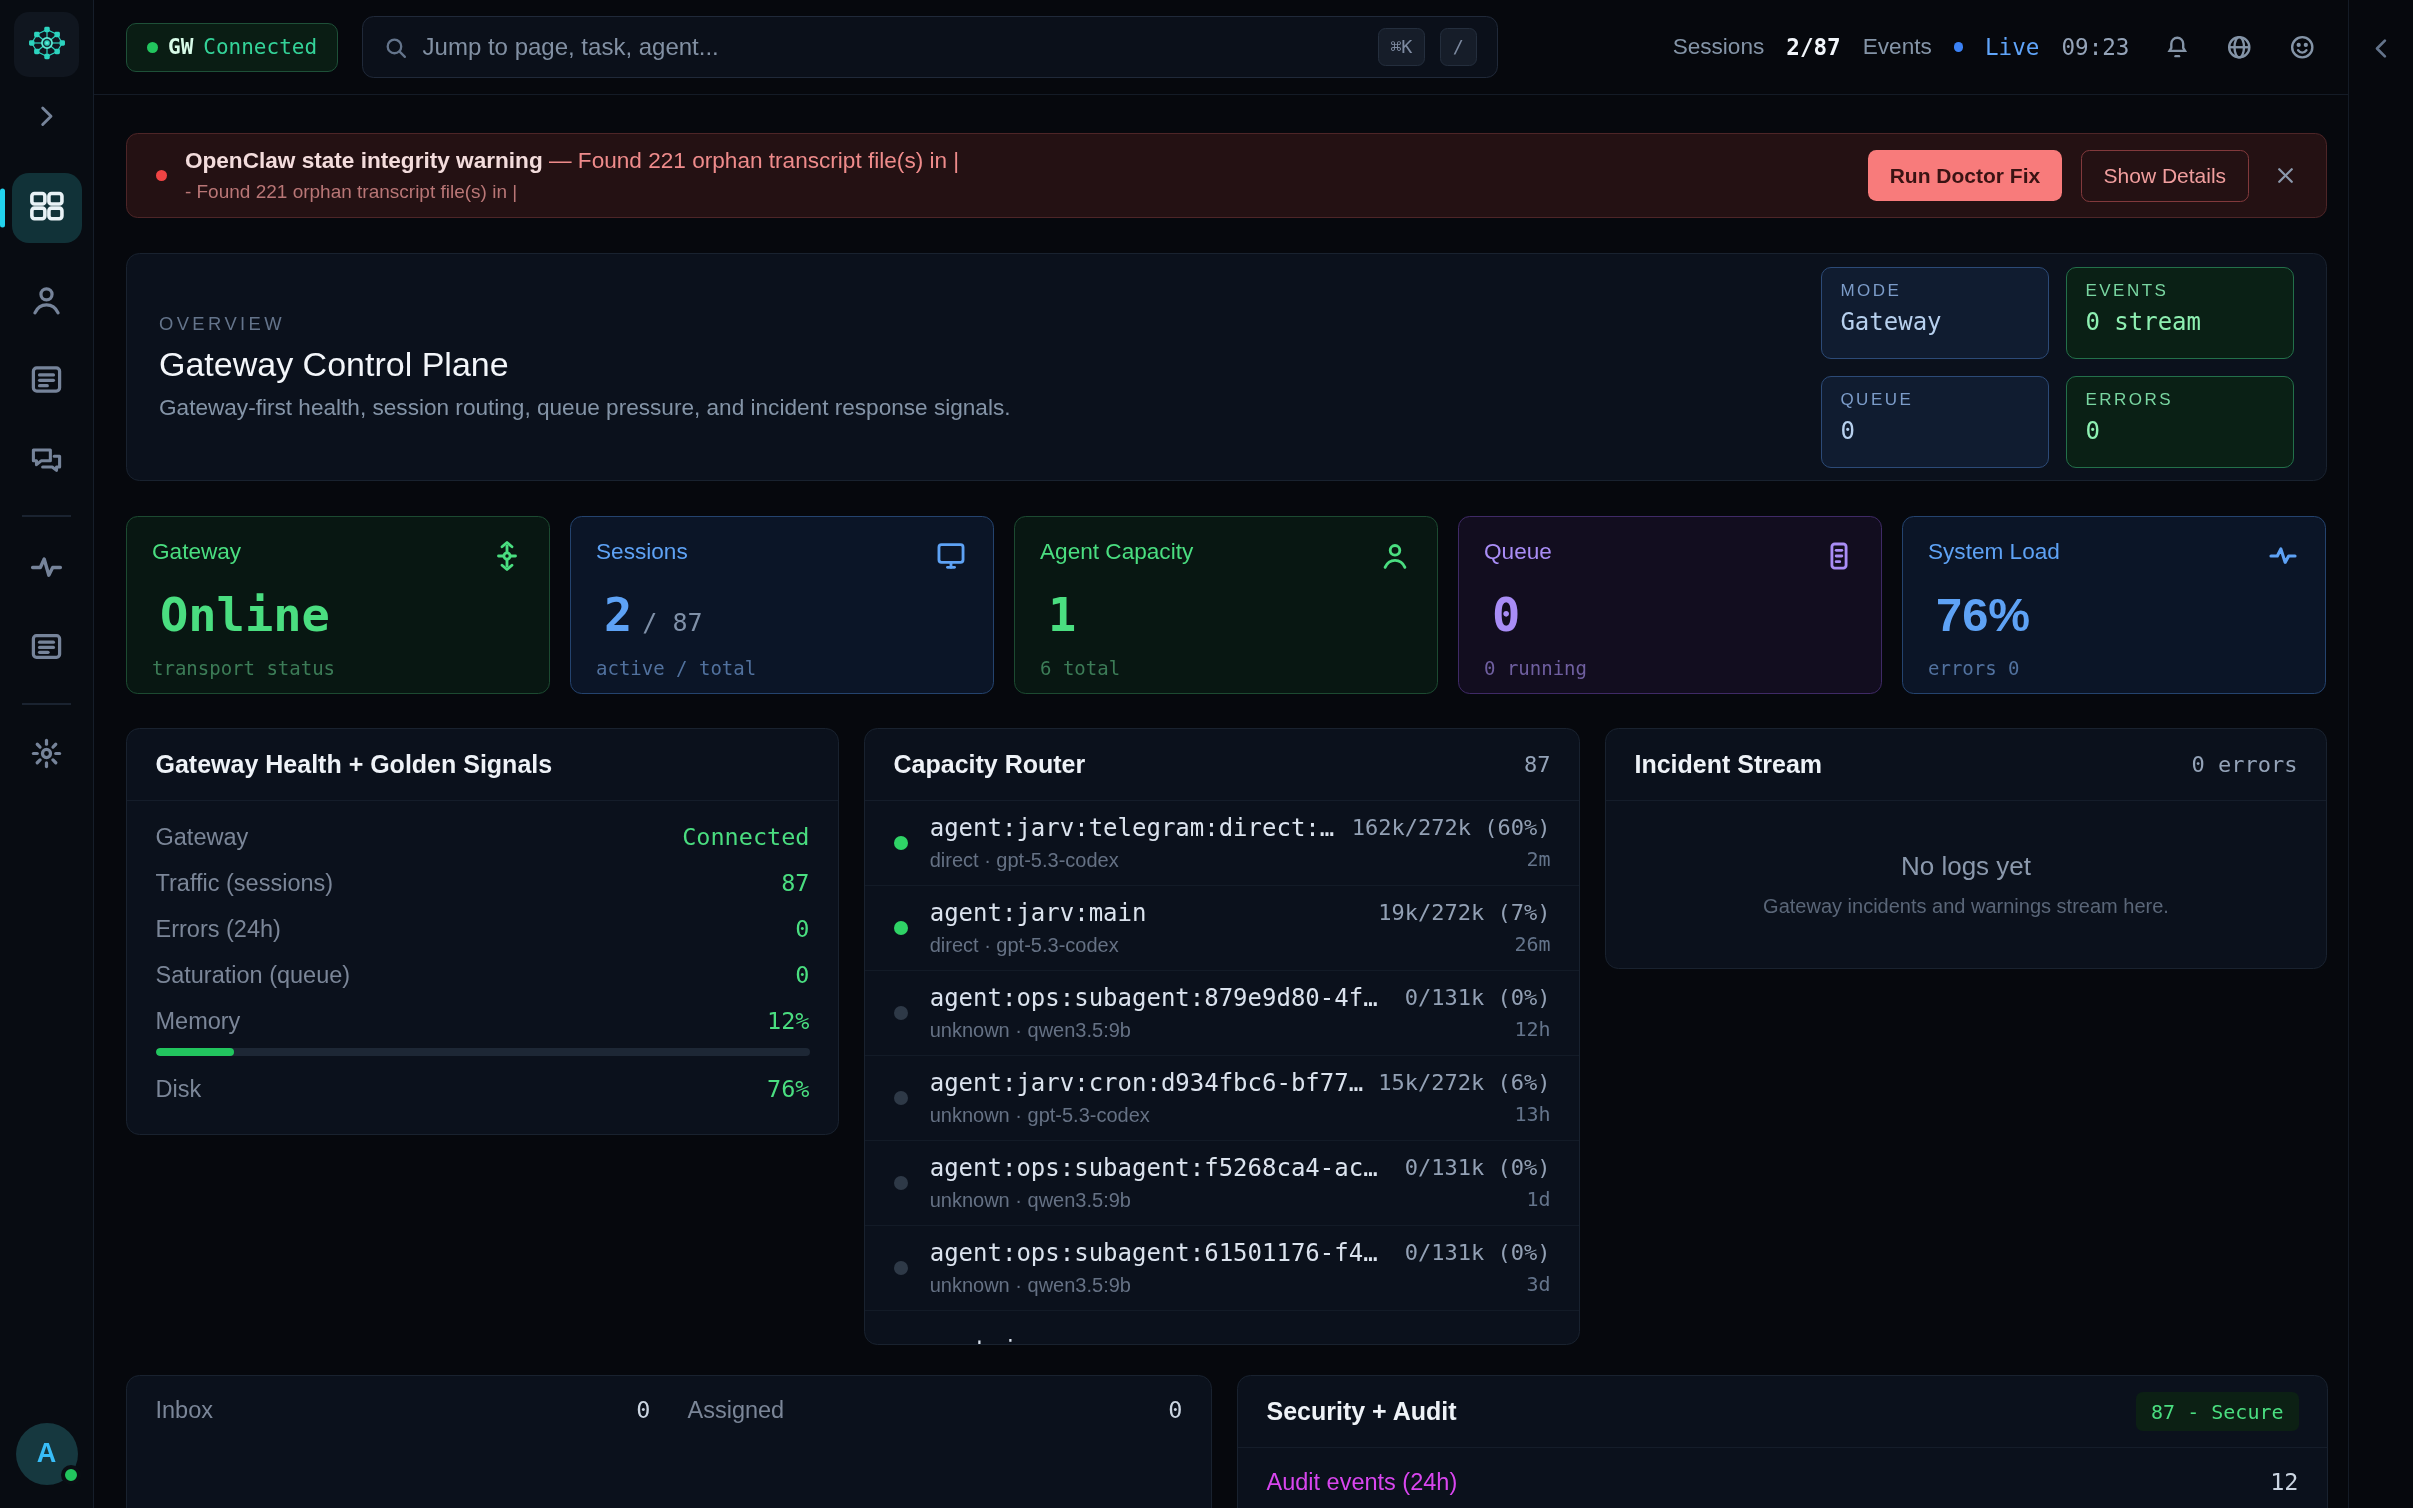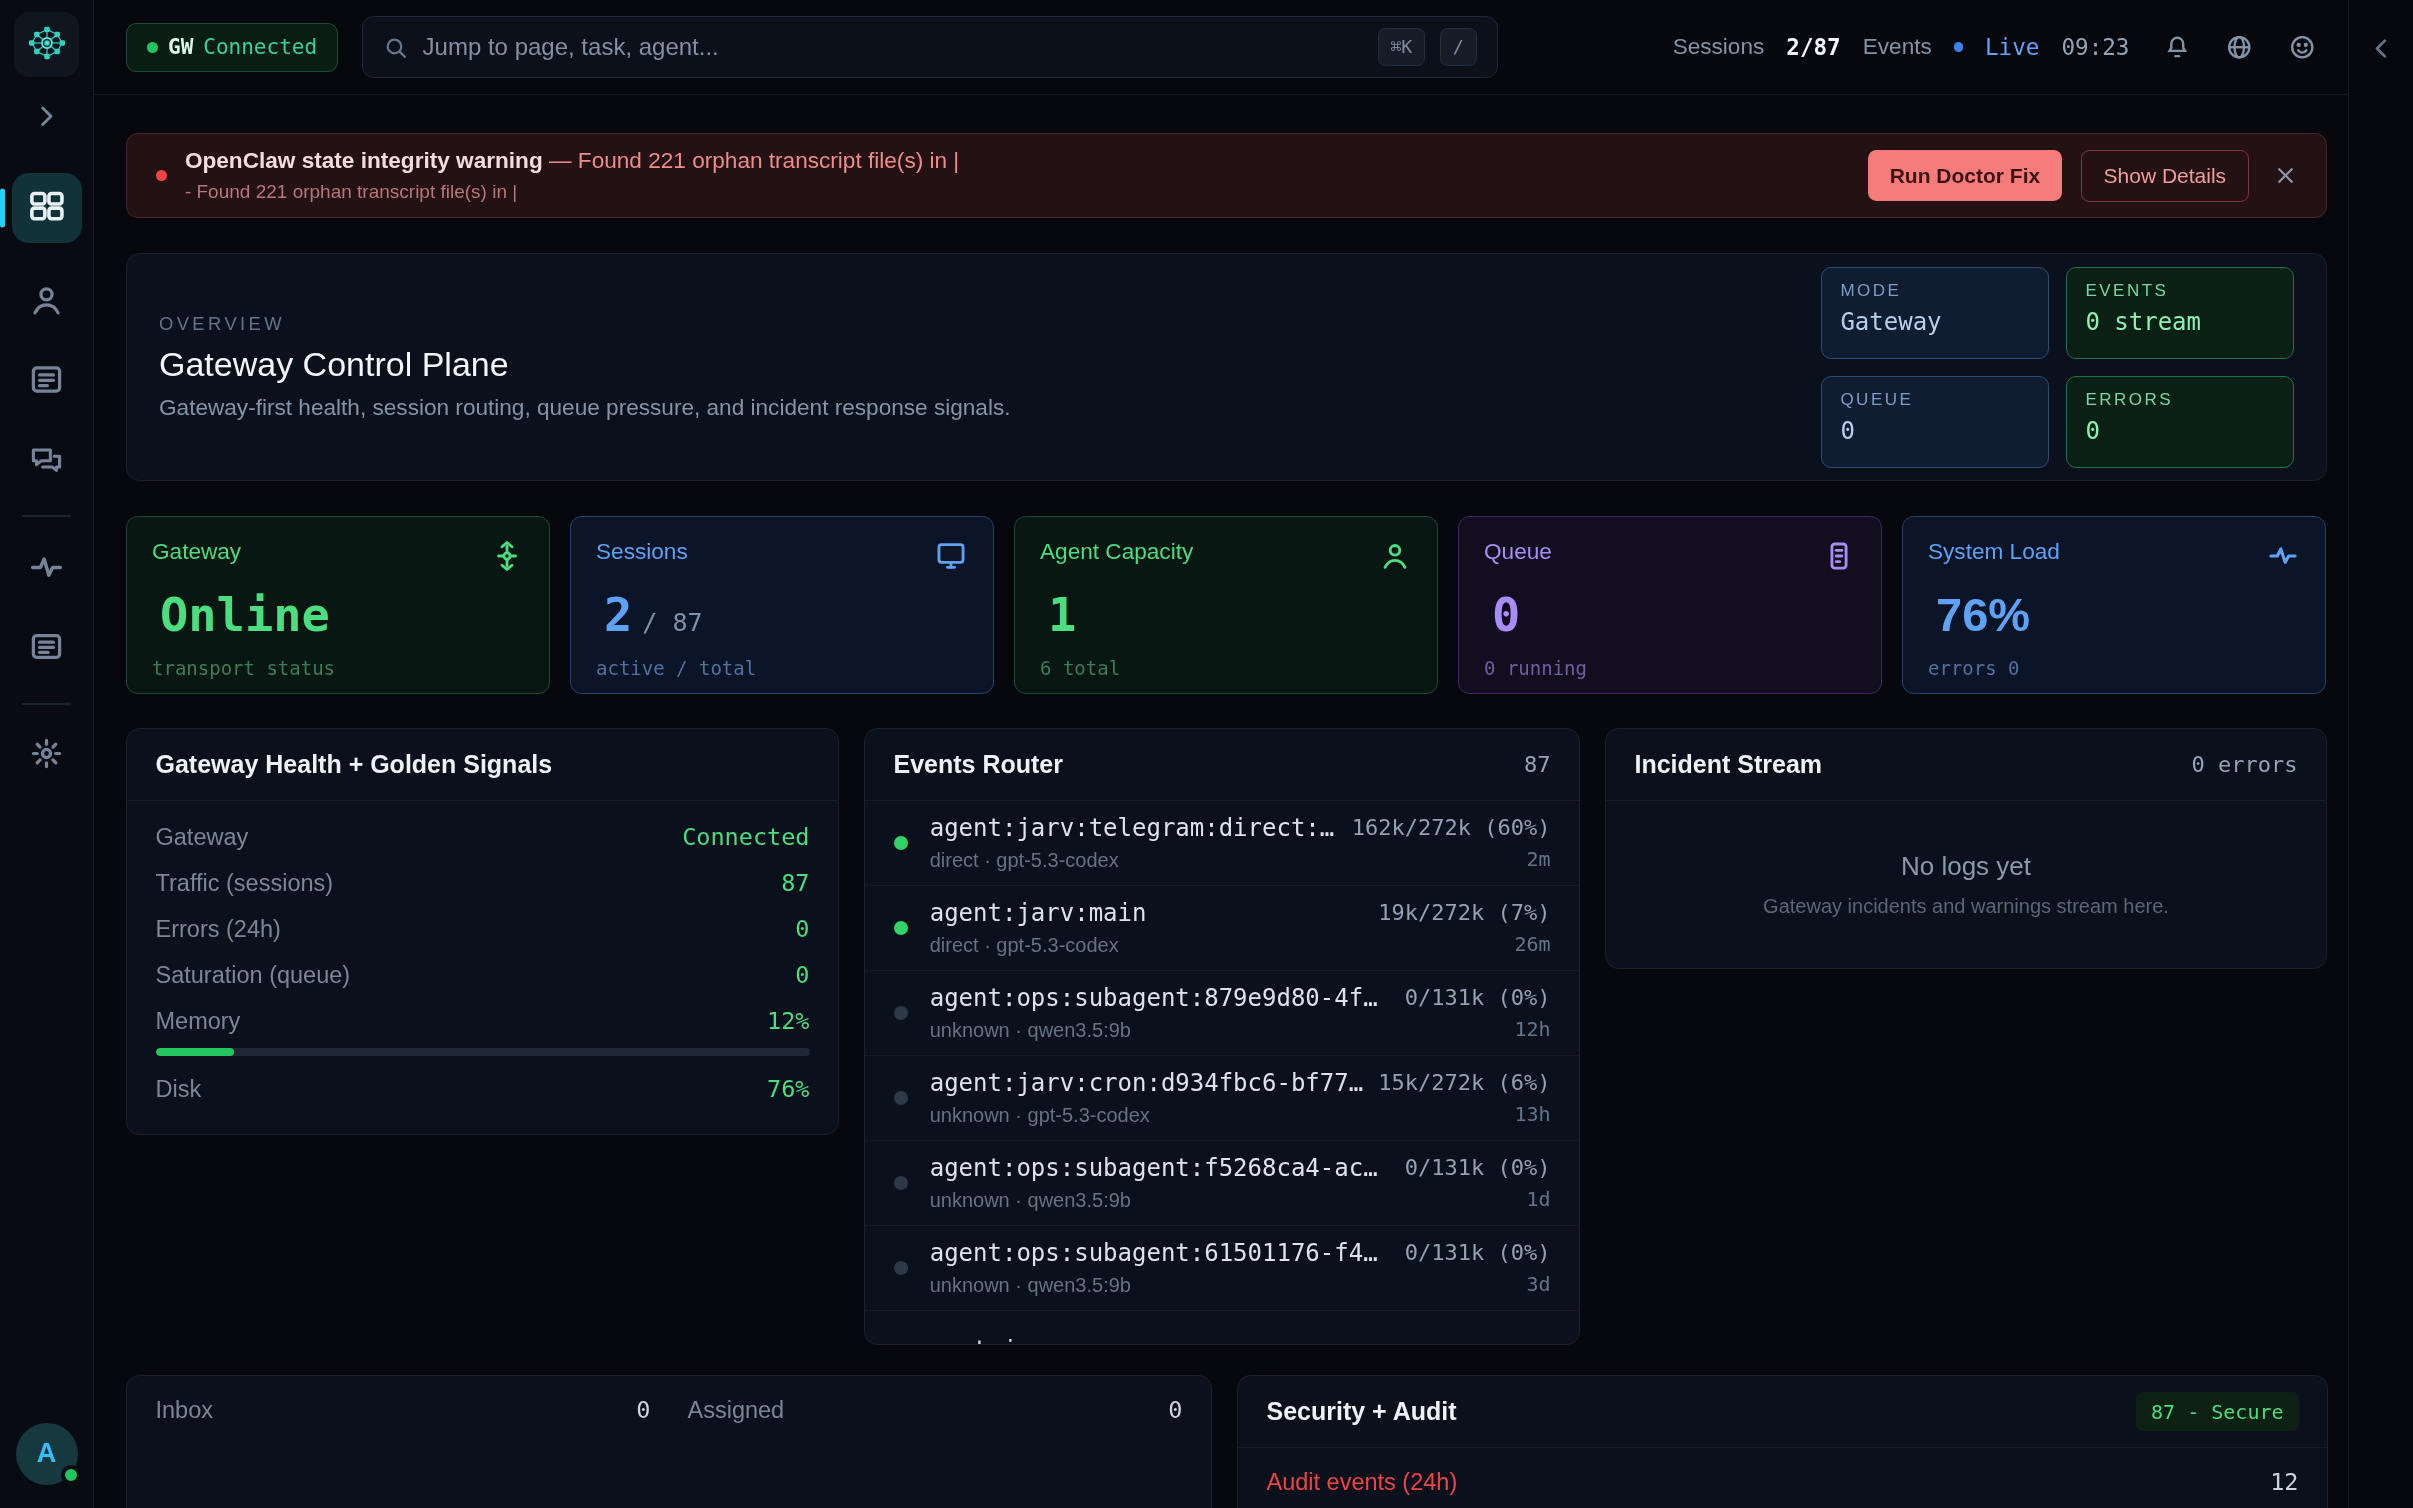--- a/index.html
+++ b/index.html
@@ -178,21 +178,21 @@
   .b-body { padding:20px 28.5px 0; }
   .tf-row { display:flex; gap:37px; }
   .tf-pair { flex:1; display:flex; align-items:center; }
   .tf-label { color:#7b8698; font-size:23.5px; }
   .tf-value { margin-left:auto; color:#cbd5e1; font-size:23.5px; }
   .sec-badge {
     margin-left:auto; background:#0c2014; border-radius:6.7px; padding:7.5px 15px;
     color:#4ade80; font-size:20px;
   }
   .sec-row { display:flex; align-items:center; }
-  .sec-label { color:#ef4444; font-size:23.5px; }
+  .sec-label { color:#d946ef; font-size:23.5px; }
   .sec-value { margin-left:auto; color:#cbd5e1; font-size:23.5px; }
 
   
   .rail {
     width:65px; height:1508px; border-left:1.7px solid #141b26; flex-shrink:0;
     display:flex; justify-content:center; padding-top:35px; color:#64748b;
   }
 </style>
 </head>
 <body>
@@ -537,21 +537,21 @@
           </div>
           <div class="h-row">
             <span class="h-label">Disk</span>
             <span class="h-value mono">76%</span>
           </div>
         </div>
       </section>
 
       <section class="panel router">
         <div class="panel-head">
-          <span class="panel-title">Events Router</span>
+          <span class="panel-title">Capacity Router</span>
           <span class="panel-count mono">87</span>
         </div>
 
         <div class="r-row">
           <span class="r-dot on"></span>
           <div class="r-main">
             <div class="r-name mono">agent:jarv:telegram:direct:328940762</div>
             <div class="r-meta">direct · gpt-5.3-codex</div>
           </div>
           <div class="r-right">

